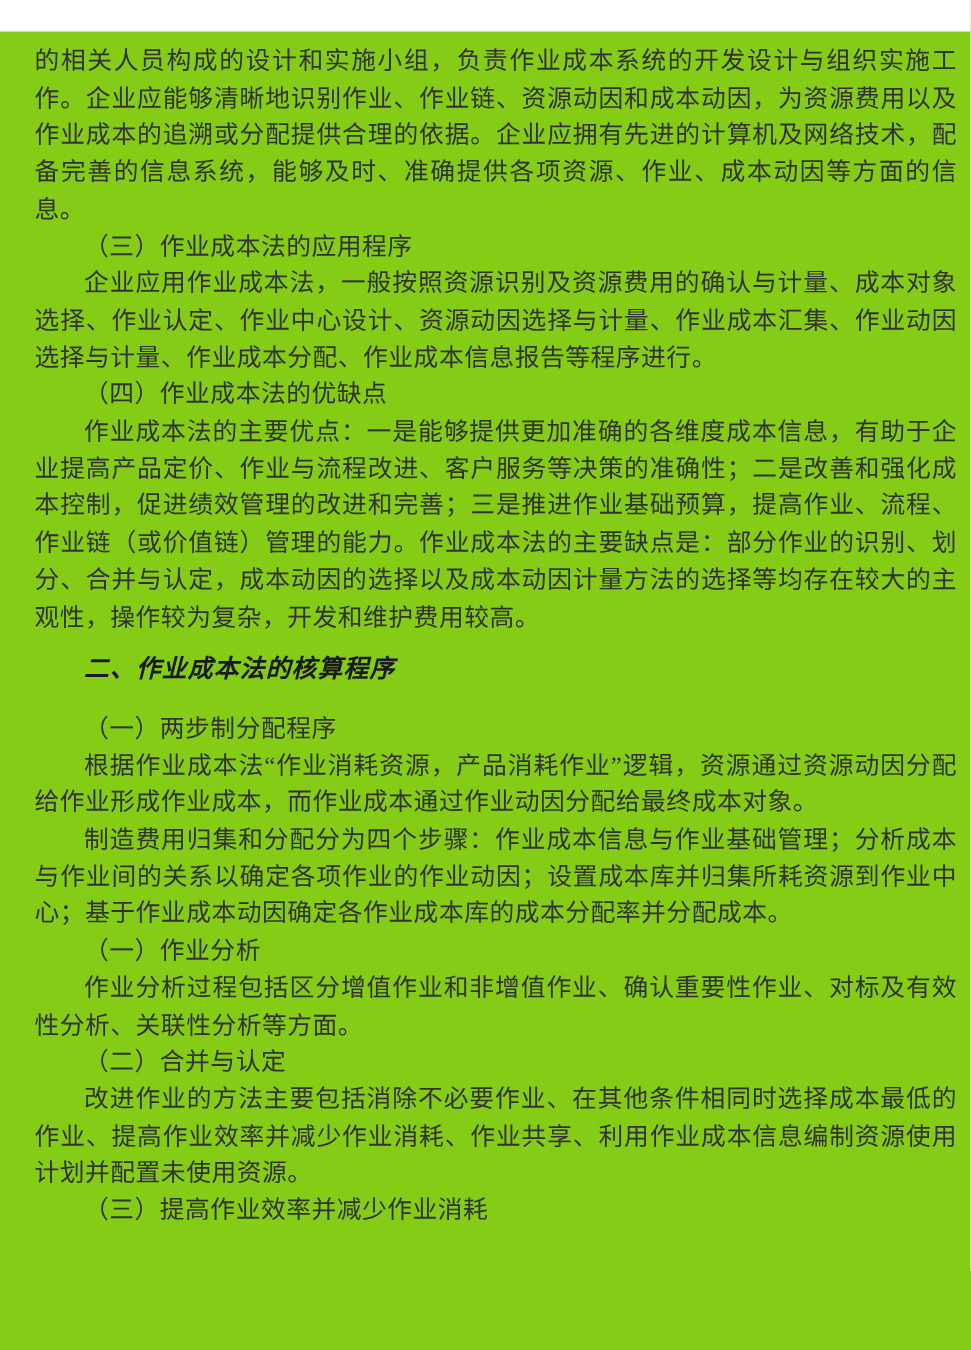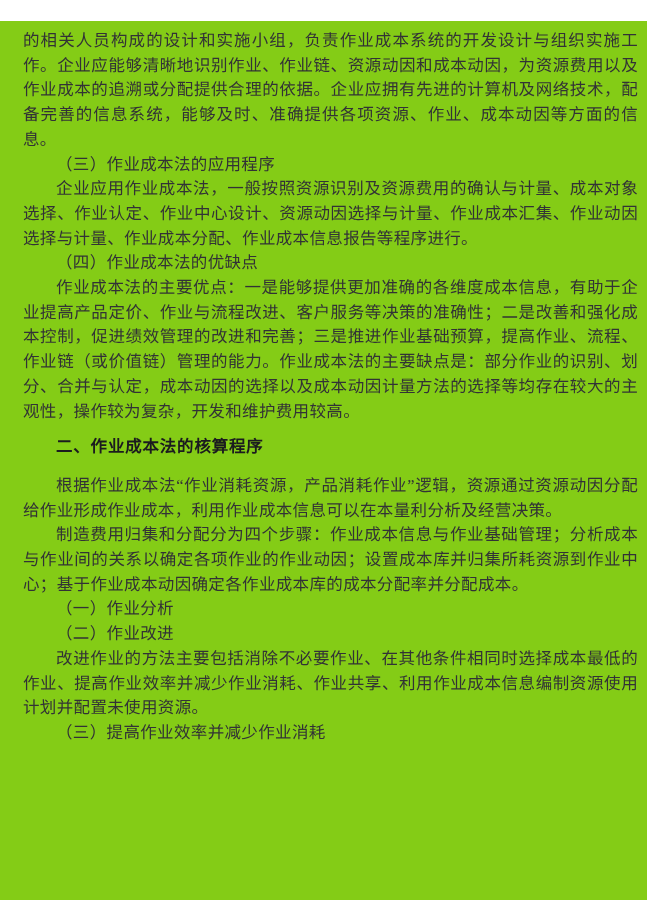--- a/index.html
+++ b/index.html
@@ -37,31 +37,34 @@
   .blk-p-cont {
     text-indent: 0;
   }
   .blk-h {
     text-indent: 2em;
     font-family: "Liberation Sans", "DejaVu Sans", sans-serif;
     font-weight: 700;
     color: #1b1b1f;
     margin: 10px 0 15px 0 !important;
     letter-spacing: 0.8px;
+    font-style: italic;
   }
 </style>
 </head>
 <body>
 
 <main class="page">
     <p class="blk-p-cont">的相关人员构成的设计和实施小组，负责作业成本系统的开发设计与组织实施工作。企业应能够清晰地识别作业、作业链、资源动因和成本动因，为资源费用以及作业成本的追溯或分配提供合理的依据。企业应拥有先进的计算机及网络技术，配备完善的信息系统，能够及时、准确提供各项资源、作业、成本动因等方面的信息。</p>
     <p class="blk-sub">（三）作业成本法的应用程序</p>
     <p class="blk-p">企业应用作业成本法，一般按照资源识别及资源费用的确认与计量、成本对象选择、作业认定、作业中心设计、资源动因选择与计量、作业成本汇集、作业动因选择与计量、作业成本分配、作业成本信息报告等程序进行。</p>
     <p class="blk-sub">（四）作业成本法的优缺点</p>
     <p class="blk-p">作业成本法的主要优点：一是能够提供更加准确的各维度成本信息，有助于企业提高产品定价、作业与流程改进、客户服务等决策的准确性；二是改善和强化成本控制，促进绩效管理的改进和完善；三是推进作业基础预算，提高作业、流程、作业链（或价值链）管理的能力。作业成本法的主要缺点是：部分作业的识别、划分、合并与认定，成本动因的选择以及成本动因计量方法的选择等均存在较大的主观性，操作较为复杂，开发和维护费用较高。</p>
     <p class="blk-h">二、作业成本法的核算程序</p>
-    <p class="blk-p">根据作业成本法“作业消耗资源，产品消耗作业”逻辑，资源通过资源动因分配给作业形成作业成本，利用作业成本信息可以在本量利分析及经营决策。</p>
+    <p class="blk-sub">（一）两步制分配程序</p>
+    <p class="blk-p">根据作业成本法“作业消耗资源，产品消耗作业”逻辑，资源通过资源动因分配给作业形成作业成本，而作业成本通过作业动因分配给最终成本对象。</p>
     <p class="blk-p">制造费用归集和分配分为四个步骤：作业成本信息与作业基础管理；分析成本与作业间的关系以确定各项作业的作业动因；设置成本库并归集所耗资源到作业中心；基于作业成本动因确定各作业成本库的成本分配率并分配成本。</p>
     <p class="blk-sub">（一）作业分析</p>
-    <p class="blk-sub">（二）作业改进</p>
+    <p class="blk-p">作业分析过程包括区分增值作业和非增值作业、确认重要性作业、对标及有效性分析、关联性分析等方面。</p>
+    <p class="blk-sub">（二）合并与认定</p>
     <p class="blk-p">改进作业的方法主要包括消除不必要作业、在其他条件相同时选择成本最低的作业、提高作业效率并减少作业消耗、作业共享、利用作业成本信息编制资源使用计划并配置未使用资源。</p>
     <p class="blk-sub">（三）提高作业效率并减少作业消耗</p>
   </main>
 
 </body></html>

